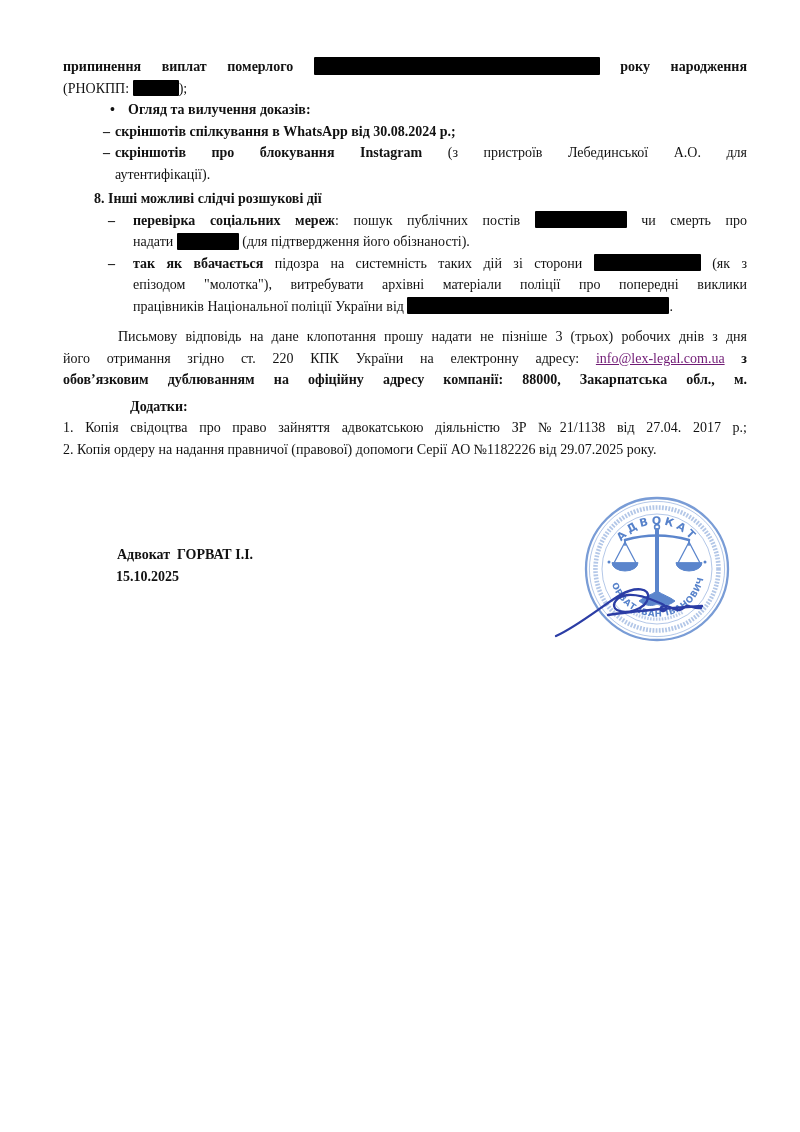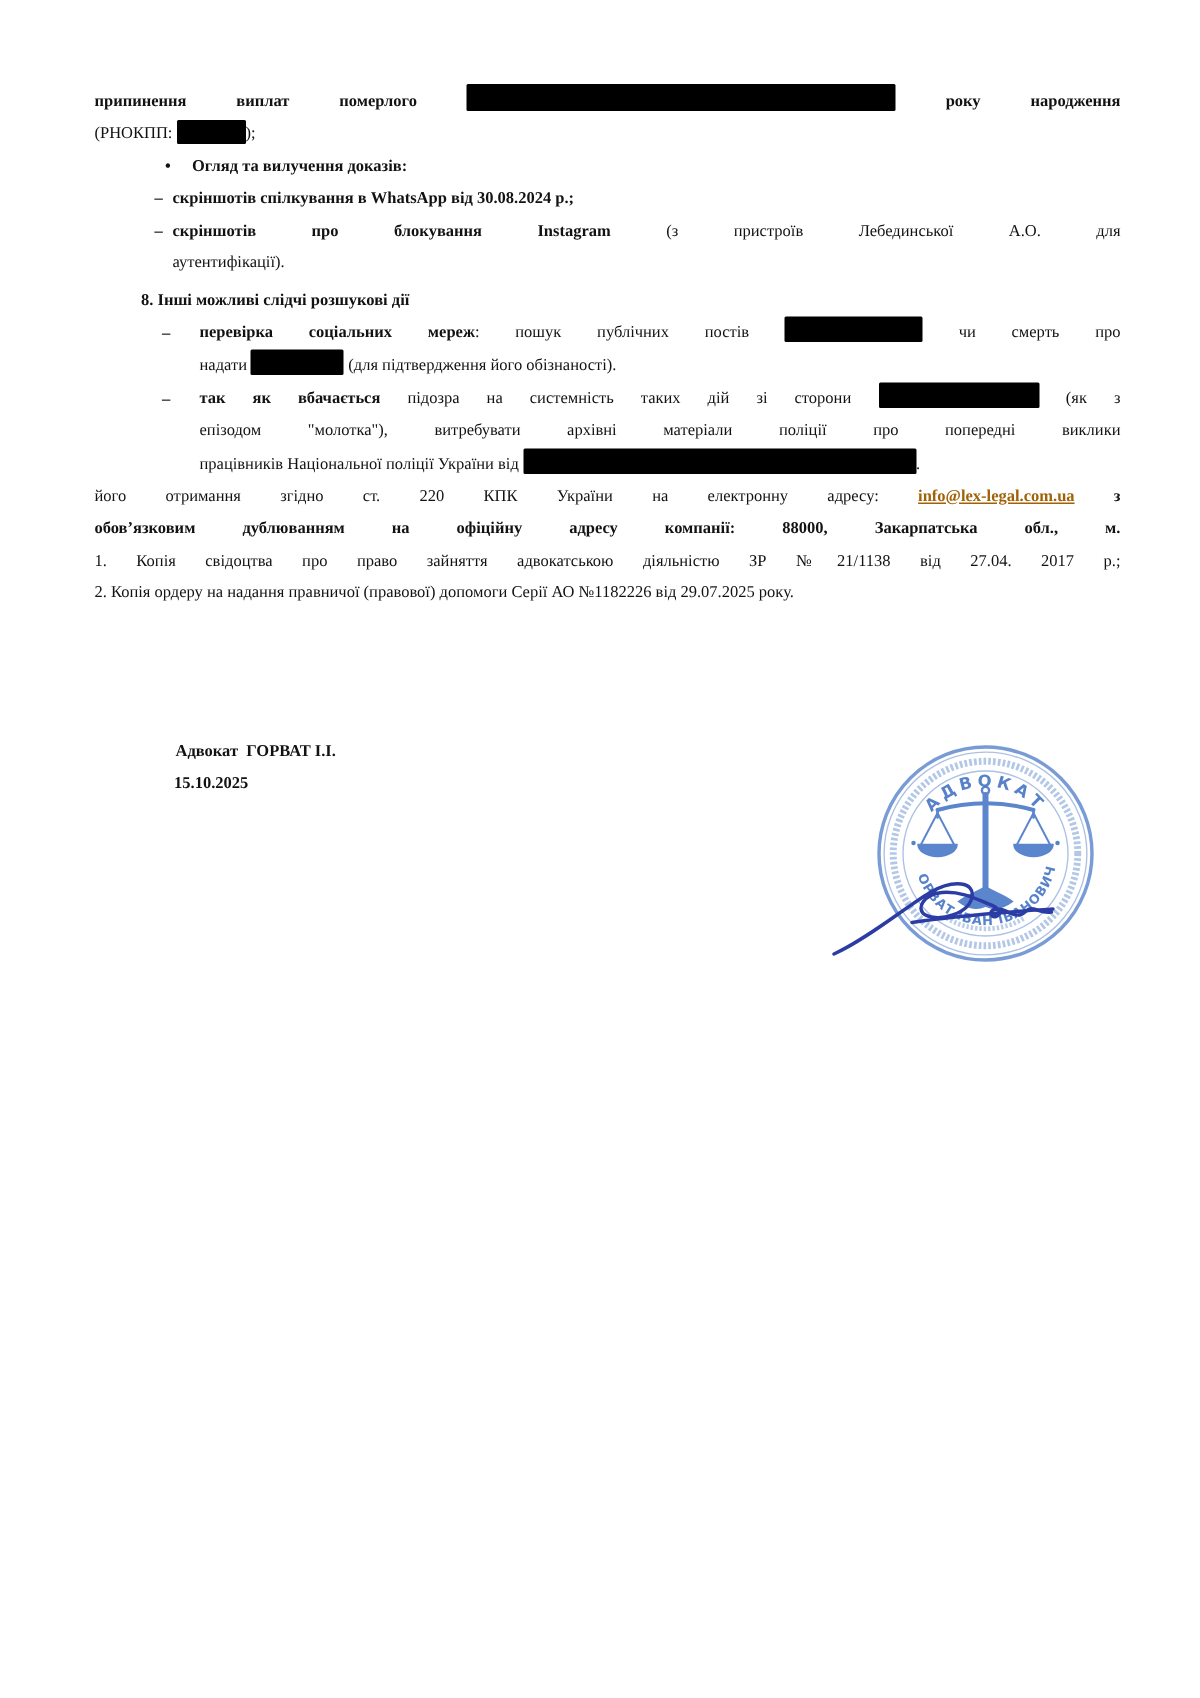--- a/index.html
+++ b/index.html
@@ -4,21 +4,21 @@
 <style>
   html,body{margin:0;padding:0;}
   body{
     width:800px;height:1132px;background:#ffffff;position:relative;
     font-family:"Liberation Serif","DejaVu Serif",serif;
     -webkit-font-smoothing:antialiased;
   }
   .page{position:absolute;inset:0;background:#fff;overflow:hidden;}
   .content{
     position:absolute;left:63px;top:0;width:684px;
-    padding-top:56px;font-size:11px;line-height:21.5px;color:#121212;
+    padding-top:56px;font-size:14px;line-height:21.5px;color:#121212;
   }
   .line{text-align:justify;}
   .line.jl{text-align-last:justify;}
   .line.nl{text-align:right;text-align-last:left;}
   .b{font-weight:bold;}
   .marker{display:inline-block;font-weight:bold;}
   .redact{
     display:inline-block;background:#000;vertical-align:-3.5px;border-radius:1px;
   }
   .doclink{color:#1a56cc;text-decoration:underline;cursor:pointer;}
@@ -41,22 +41,24 @@
       <div class="line nl" style="padding-left: 47px;"><span class="marker" style="width: 18px;">•</span><span class="b">Огляд та вилучення доказів:</span></div>
       <div class="line nl" style="padding-left: 40px;"><span class="marker" style="width: 12px;">–</span><span class="b">скріншотів спілкування в WhatsApp від 30.08.2024 р.;</span></div>
       <div class="line jl" style="padding-left: 40px;"><span class="marker" style="width: 12px;">–</span><span class="b">скріншотів про блокування Instagram </span><span>(з пристроїв Лебединської А.О. для</span></div>
       <div class="line nl" style="padding-left: 52px;"><span>аутентифікації).</span></div>
       <div class="line nl mt3" style="padding-left: 31px;"><span class="b">8. Інші можливі слідчі розшукові дії</span></div>
       <div class="line jl" style="padding-left: 45px;"><span class="marker" style="width: 25px;">–</span><span class="b">перевірка соціальних мереж</span><span>: пошук публічних постів </span><span class="redact" style="width: 92px; height: 17px; background: rgb(0, 0, 0);"></span><span> чи смерть про</span></div>
       <div class="line nl" style="padding-left: 70px;"><span>надати </span><span class="redact" style="width: 62px; height: 17px; background: rgb(0, 0, 0);"></span><span> (для підтвердження його обізнаності).</span></div>
       <div class="line jl" style="padding-left: 45px;"><span class="marker" style="width: 25px;">–</span><span class="b">так як вбачається</span><span> підозра на системність таких дій зі сторони </span><span class="redact" style="width: 107px; height: 17px; background: rgb(0, 0, 0);"></span><span> (як з</span></div>
       <div class="line jl" style="padding-left: 70px;"><span>епізодом "молотка"), витребувати архівні матеріали поліції про попередні виклики</span></div>
       <div class="line nl" style="padding-left: 70px;"><span>працівників Національної поліції України від </span><span class="redact" style="width: 262px; height: 17px; background: rgb(0, 0, 0);"></span><span>.</span></div>
-      <div class="line jl"><span>його отримання згідно ст. 220 КПК України на електронну адресу: </span><a class="doclink" href="#" style="color: #a16207; font-weight: bold;">info@lex-legal.com.ua</a><span class="b"> з</span></div>
+      <div class="line jl mt9" style="padding-left: 55px;"><span>Письмову відповідь на дане клопотання прошу надати не пізніше 3 (трьох) робочих днів з дня</span></div>
+      <div class="line jl"><span>його отримання згідно ст. 220 КПК України на електронну адресу: </span><a class="doclink" href="#" style="color: #701a75;">info@lex-legal.com.ua</a><span class="b"> з</span></div>
       <div class="line jl"><span class="b">обов’язковим дублюванням на офіційну адресу компанії: 88000, Закарпатська обл., м.</span></div>
+      <div class="line nl mt5" style="padding-left: 67px;"><span class="b">Додатки:</span></div>
       <div class="line jl"><span>1. Копія свідоцтва про право зайняття адвокатською діяльністю ЗР №21/1138 від 27.04. 2017 р.;</span></div>
       <div class="line nl"><span>2. Копія ордеру на надання правничої (правової) допомоги Серії АО №1182226 від 29.07.2025 року.</span></div>
       <div class="line nl mt84" style="padding-left: 54px;"><span class="b">Адвокат&nbsp; ГОРВАТ І.І.</span></div>
       <div class="line nl" style="padding-left: 53px;"><span class="b">15.10.2025</span></div>
     </div>
 
   <div class="stamp-wrap">
     <svg viewBox="-80 -80 160 160" width="160" height="160">
       <g stroke="#4575c5" fill="none" opacity="0.9">
         <circle r="71" stroke-width="2.3" opacity="0.8"></circle>

